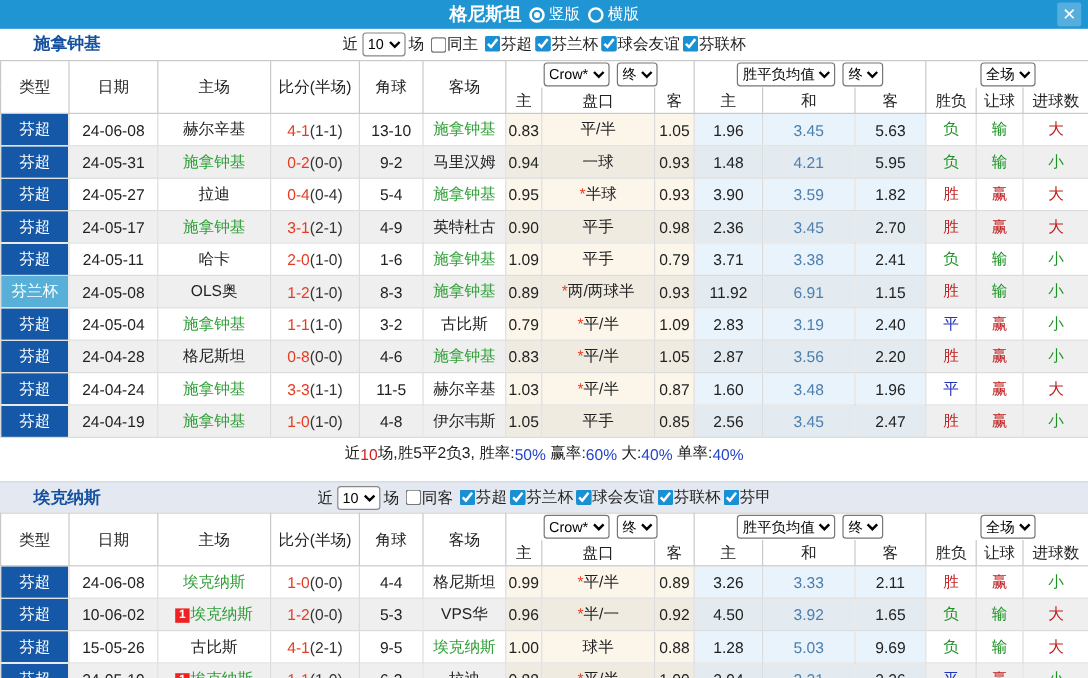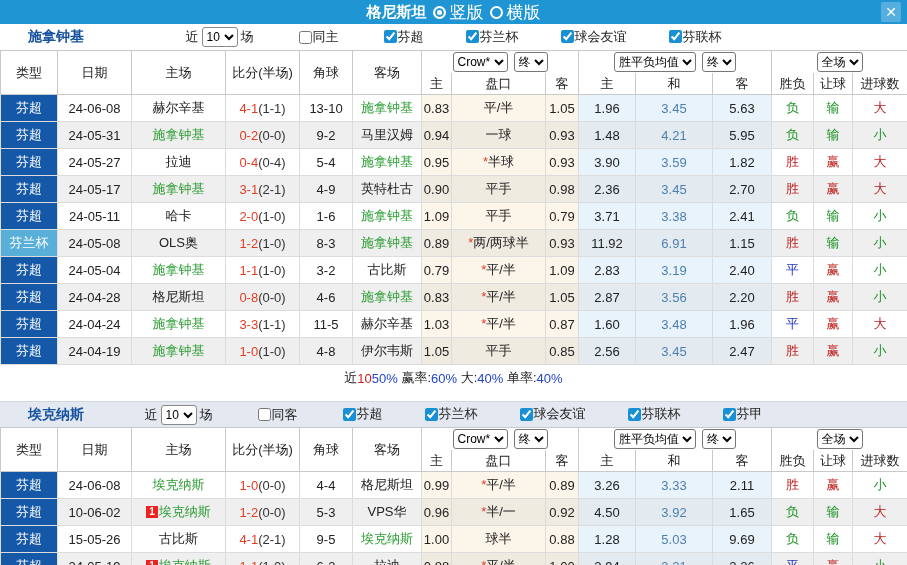--- a/index.html
+++ b/index.html
@@ -6,35 +6,35 @@
   html,body { margin:0; padding:0; }
   body {
     width:907px; height:565px; overflow:hidden; background:#fff;
     font-family:"Liberation Sans","DejaVu Sans",sans-serif; font-size:13px; color:#222;
   }
   
   .titlebar { height:24px; background:#2095d3; position:relative;
     display:flex; align-items:center; justify-content:center; color:#fff; }
   .title-group { display:flex; align-items:center; gap:6px; }
   .tb-title { font-weight:bold; font-size:15px; }
-  .radio-opt { display:flex; align-items:center; gap:4px; cursor:pointer; font-size:17px; }
+  .radio-opt { display:flex; align-items:center; gap:4px; cursor:pointer; font-size:13px; }
   .radio { width:13px; height:13px; border:2px solid #fff; border-radius:50%;
     display:inline-block; background:transparent; }
   .radio.checked { background:#fff; box-shadow:inset 0 0 0 2px #2095d3, inset 0 0 0 6px #fff; }
   .close-btn { position:absolute; right:6px; top:2px; width:20px; height:20px;
     background:#55aede; color:#fff; font-weight:bold; text-align:center; line-height:20px;
     border-radius:2px; cursor:pointer; font-size:14px; }
   
   .sec-header { height:26px; position:relative; display:flex; align-items:center; }
   .sec-header .team { margin-left:28px; color:#15519e; font-weight:bold; font-size:14px; }
   .filters { position:absolute; left:50%; transform:translateX(-50%);
     display:flex; align-items:center; gap:3px; font-size:13px; white-space:nowrap; }
   .filters select { height:20px; font-size:12px; border:1px solid #888; background:#fff; border-radius:3px; }
   .filters input[type=checkbox] { width:13px; height:13px; accent-color:#1a90d4; margin:0 2px 0 6px; }
-  .lg-check { display:inline-flex; align-items:center; cursor:pointer;margin-left:40px; }
+  .lg-check { display:inline-flex; align-items:center; cursor:pointer; }
   .lg-check input { margin:0 1px 0 2px !important; }
   .sec-divider { height:10px; background:#fff; }
   .section-alt .sec-header { background:#e4e9f1; border-top:1px solid #cfd7e3; }
   
   table { border-collapse:collapse; table-layout:fixed; width:907px;padding-left:16px; }
   thead th { background:#fff; font-weight:normal; font-size:13px; color:#222;
     border:1px solid #c9c9c9; padding:0; }
   thead .grp { border-bottom:none; height:22px; }
   thead .grp .grp-inner { display:flex; align-items:center; justify-content:center; gap:6px; }
   thead select { height:20px; font-size:12px; border:1px solid #777; background:#fff; border-radius:3px; }
@@ -331,21 +331,21 @@
 <td class="col-hc">0.85</td>
 <td class="col-eu">2.56</td>
 <td class="col-eu steel">3.45</td>
 <td class="col-eu">2.47</td>
 <td class="c-red">胜</td>
 <td class="c-red">赢</td>
 <td class="c-green">小</td>
         </tr>
       </tbody>
   </table>
-  <div class="summary"><span class="s-k">近</span><span class="s-r">10</span><span class="s-u">50%</span><span class="s-k"> 赢率:</span><span class="s-u">60%</span><span class="s-k"> 大:</span><span class="s-u">40%</span><span class="s-k"> 单率:</span><span class="s-u">40%</span></div>
+  <div class="summary"><span class="s-k">近</span><span class="s-r">10</span><span class="s-k">场,胜5平2负3, 胜率:</span><span class="s-u">50%</span><span class="s-k"> 赢率:</span><span class="s-u">60%</span><span class="s-k"> 大:</span><span class="s-u">40%</span><span class="s-k"> 单率:</span><span class="s-u">40%</span></div>
 </section>
 
 <div class="sec-divider"></div>
 
 <section class="section section-alt">
   <div class="sec-header">
     <span class="team">埃克纳斯</span>
     <div class="filters">
       <span>近</span>
       <select><option>10</option></select>

